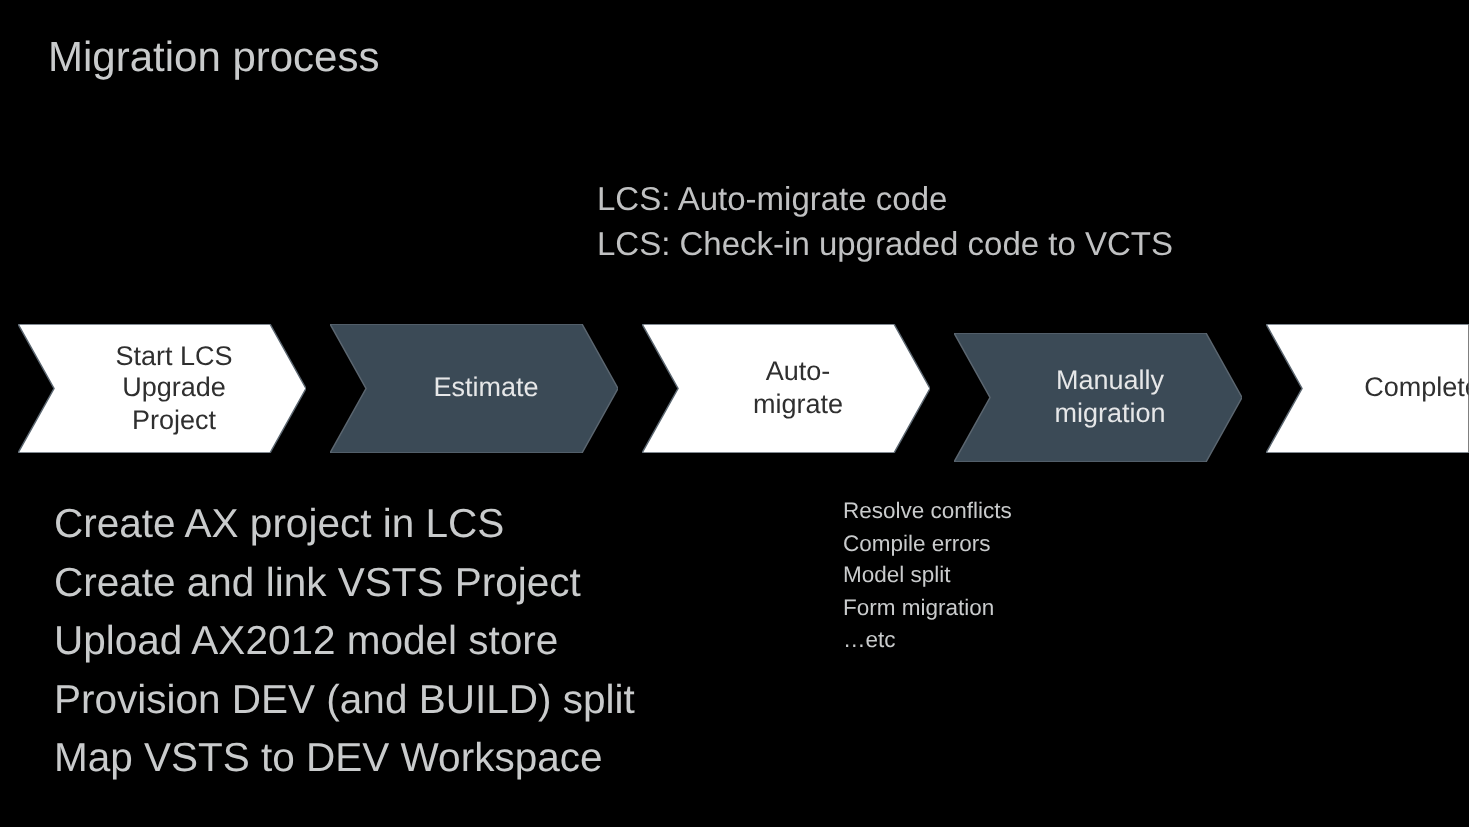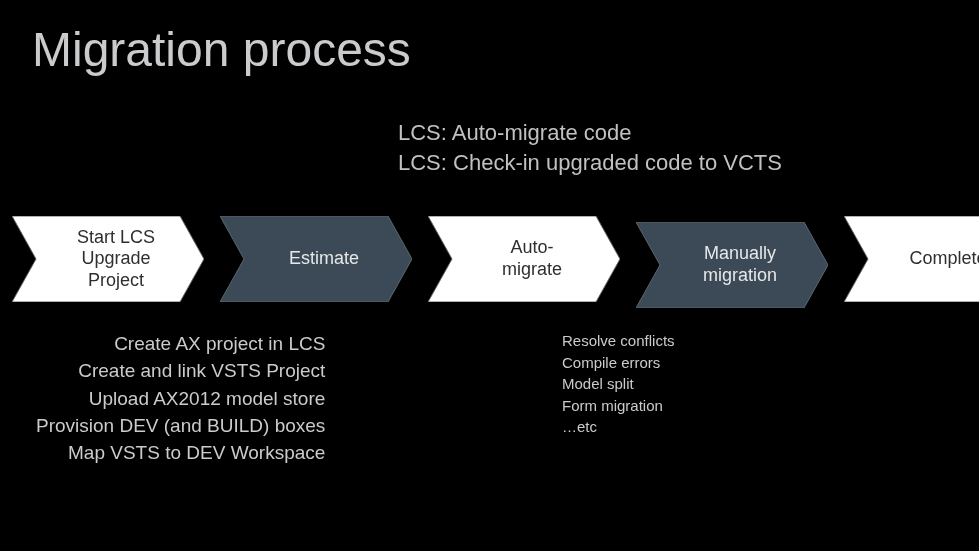--- a/index.html
+++ b/index.html
@@ -9,21 +9,21 @@
     background: #000;
     font-family: "Segoe UI Light", "Segoe UI", Arial, sans-serif;
     color: #fff;
     overflow: hidden;
     position: relative;
   }
   .title {
     position: absolute;
     top: 22px;
     left: 32px;
-    font-size: 48px;
+    font-size: 28px;
     font-weight: 300;
     color: #c9cbcc;
   }
   .subtitle {
     position: absolute;
     top: 118px;
     left: 374px;
     font-size: 22px;
     font-weight: 400;
     color: #c0c1c2;
@@ -54,25 +54,24 @@
     line-height: 1.2;
     font-weight: 400;
     color: #d6d7d8;
     padding: 0 10px 0 26px;
   }
   .chevron.dark .label { color: #e6e7e8; }
   .notes-left {
     position: absolute;
     top: 330px;
     left: 36px;
-    font-size: 19px;
+    font-size: 27px;
     font-weight: 400;
     color: #c9cbcc;
     line-height: 1.44;
-    text-align: right;
   }
   .notes-right {
     position: absolute;
     top: 330px;
     left: 562px;
     font-size: 15px;
     font-weight: 400;
     color: #c9cbcc;
     line-height: 1.44;
   }
@@ -118,21 +117,21 @@
         <polygon points="0,0 168,0 192,43 168,86 0,86 24,43" fill="#ffffff" stroke="#5b6670" stroke-width="1"></polygon>
       </svg>
       <div class="label" style="color: rgb(47, 47, 47);">Complete</div>
     </div>
   </div>
 
 <div class="notes-left">
     <div>Create AX project in LCS</div>
     <div>Create and link VSTS Project</div>
     <div>Upload AX2012 model store</div>
-    <div>Provision DEV (and BUILD) boxes</div>
+    <div>Provision DEV (and BUILD) split</div>
     <div>Map VSTS to DEV Workspace</div>
   </div>
 <div class="notes-right">
     <div>Resolve conflicts</div>
     <div>Compile errors</div>
     <div>Model split</div>
     <div>Form migration</div>
     <div>…etc</div>
   </div>
 

